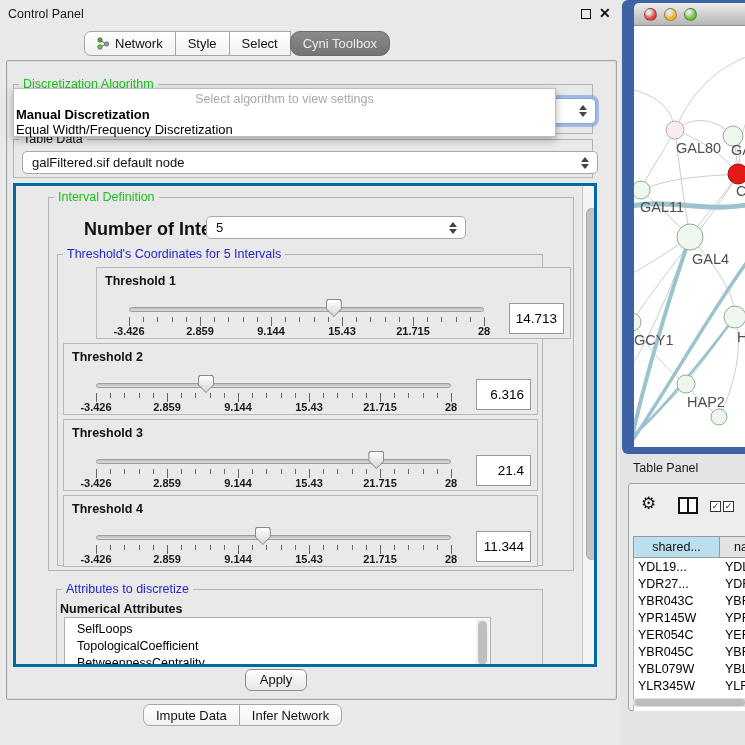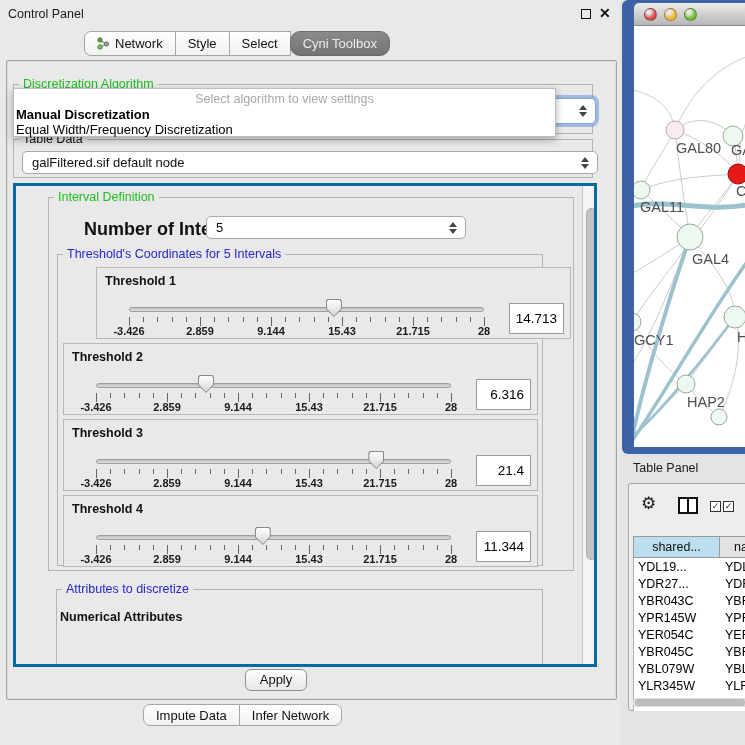--- a/index.html
+++ b/index.html
@@ -335,21 +335,31 @@
             <div class="ticklabel" style="left:215.0px;">15.43</div>
             <div class="ticklabel" style="left:286.0px;">21.715</div>
             <div class="ticklabel" style="left:357.0px;">28</div>
             <div class="valuebox">11.344</div>
           </div>
       </div>
     </div>
 
     <div class="groupbox" style="position:absolute; left:40px; top:403px; width:487px; height:110px;">
       <span class="grouptitle t-blue">Attributes to discretize</span>
-      <div style="position:absolute; left:3px; top:20px; font-size:12.5px; font-weight:bold; color:#111;">Numerical Attributes</div>
+      <div style="position:absolute; left:3px; top:12px; font-size:12.5px; font-weight:bold; color:#111;">Numerical Attributes</div>
+      <div class="attr-list">
+        <div id="attr-items" style="padding-top:3px;">
+            <div class="attr-item">SelfLoops</div>
+            <div class="attr-item">TopologicalCoefficient</div>
+            <div class="attr-item">BetweennessCentrality</div>
+          </div>
+        <div class="inner-sb">
+            <div class="inner-thumb"></div>
+          </div>
+      </div>
     </div>
 
     <div class="vsb">
         <div class="vsb-thumb"></div>
       </div>
   </div>
 
   <div class="abs apply-btn">Apply</div>
 
   <div class="abs tabrow" style="left:143px; top:704px; height:22px;">

